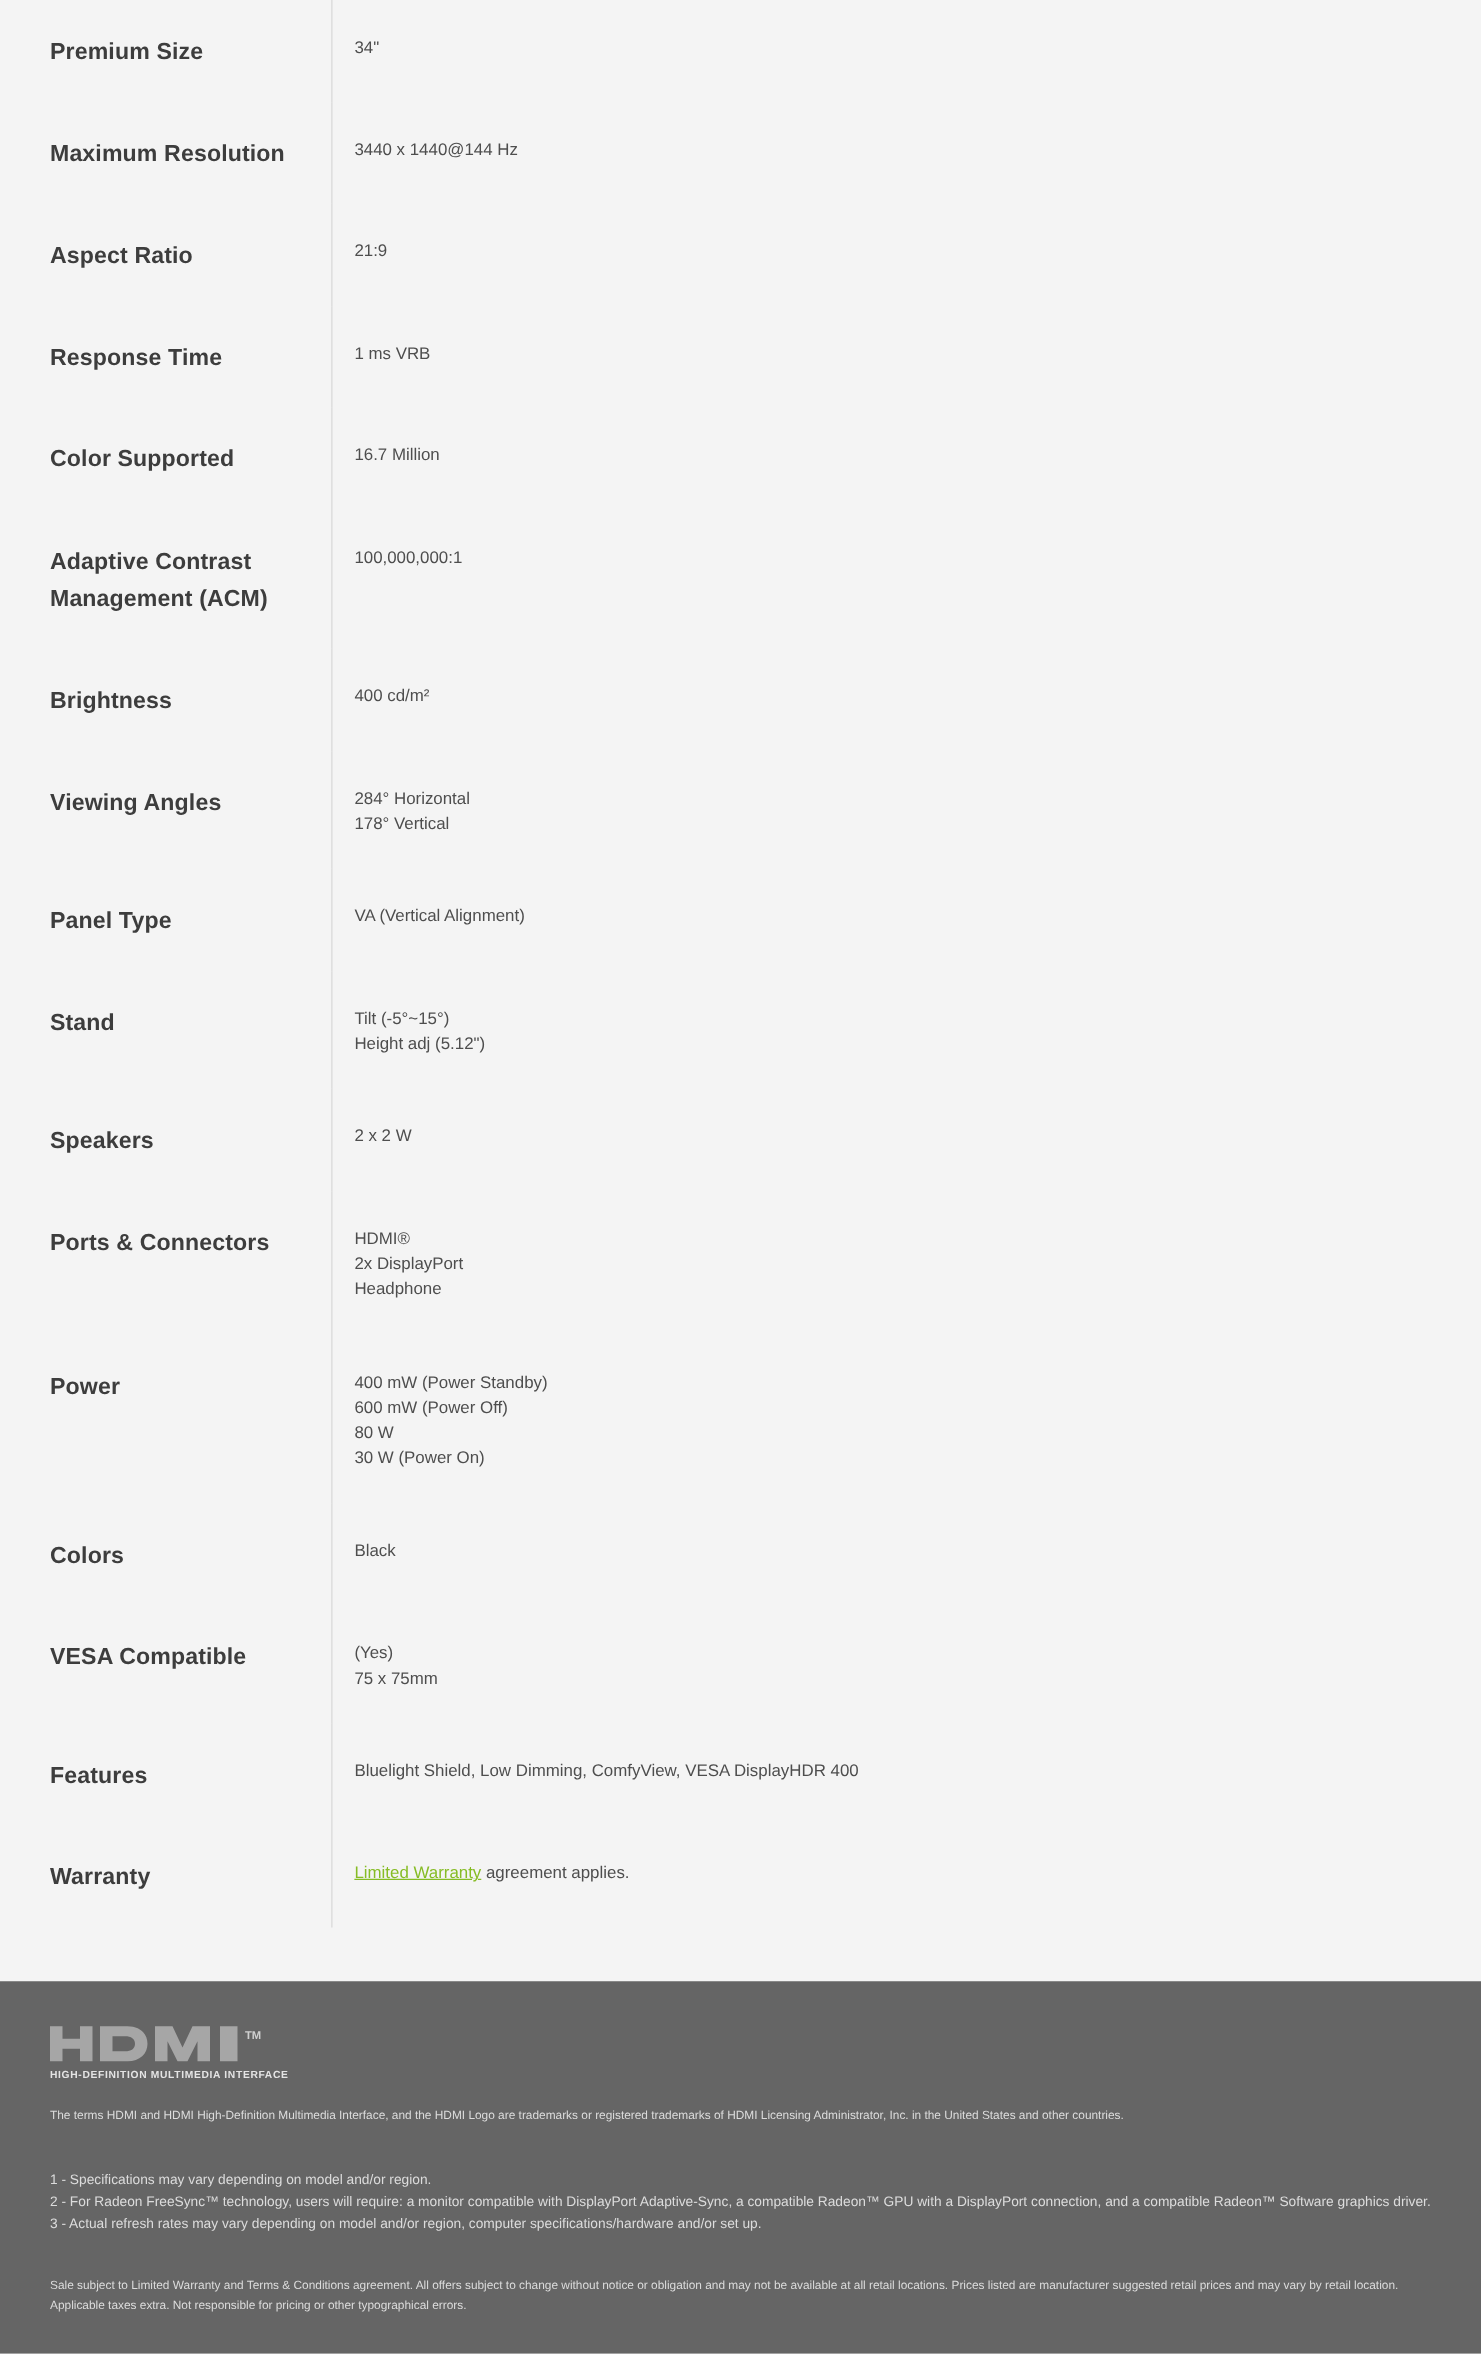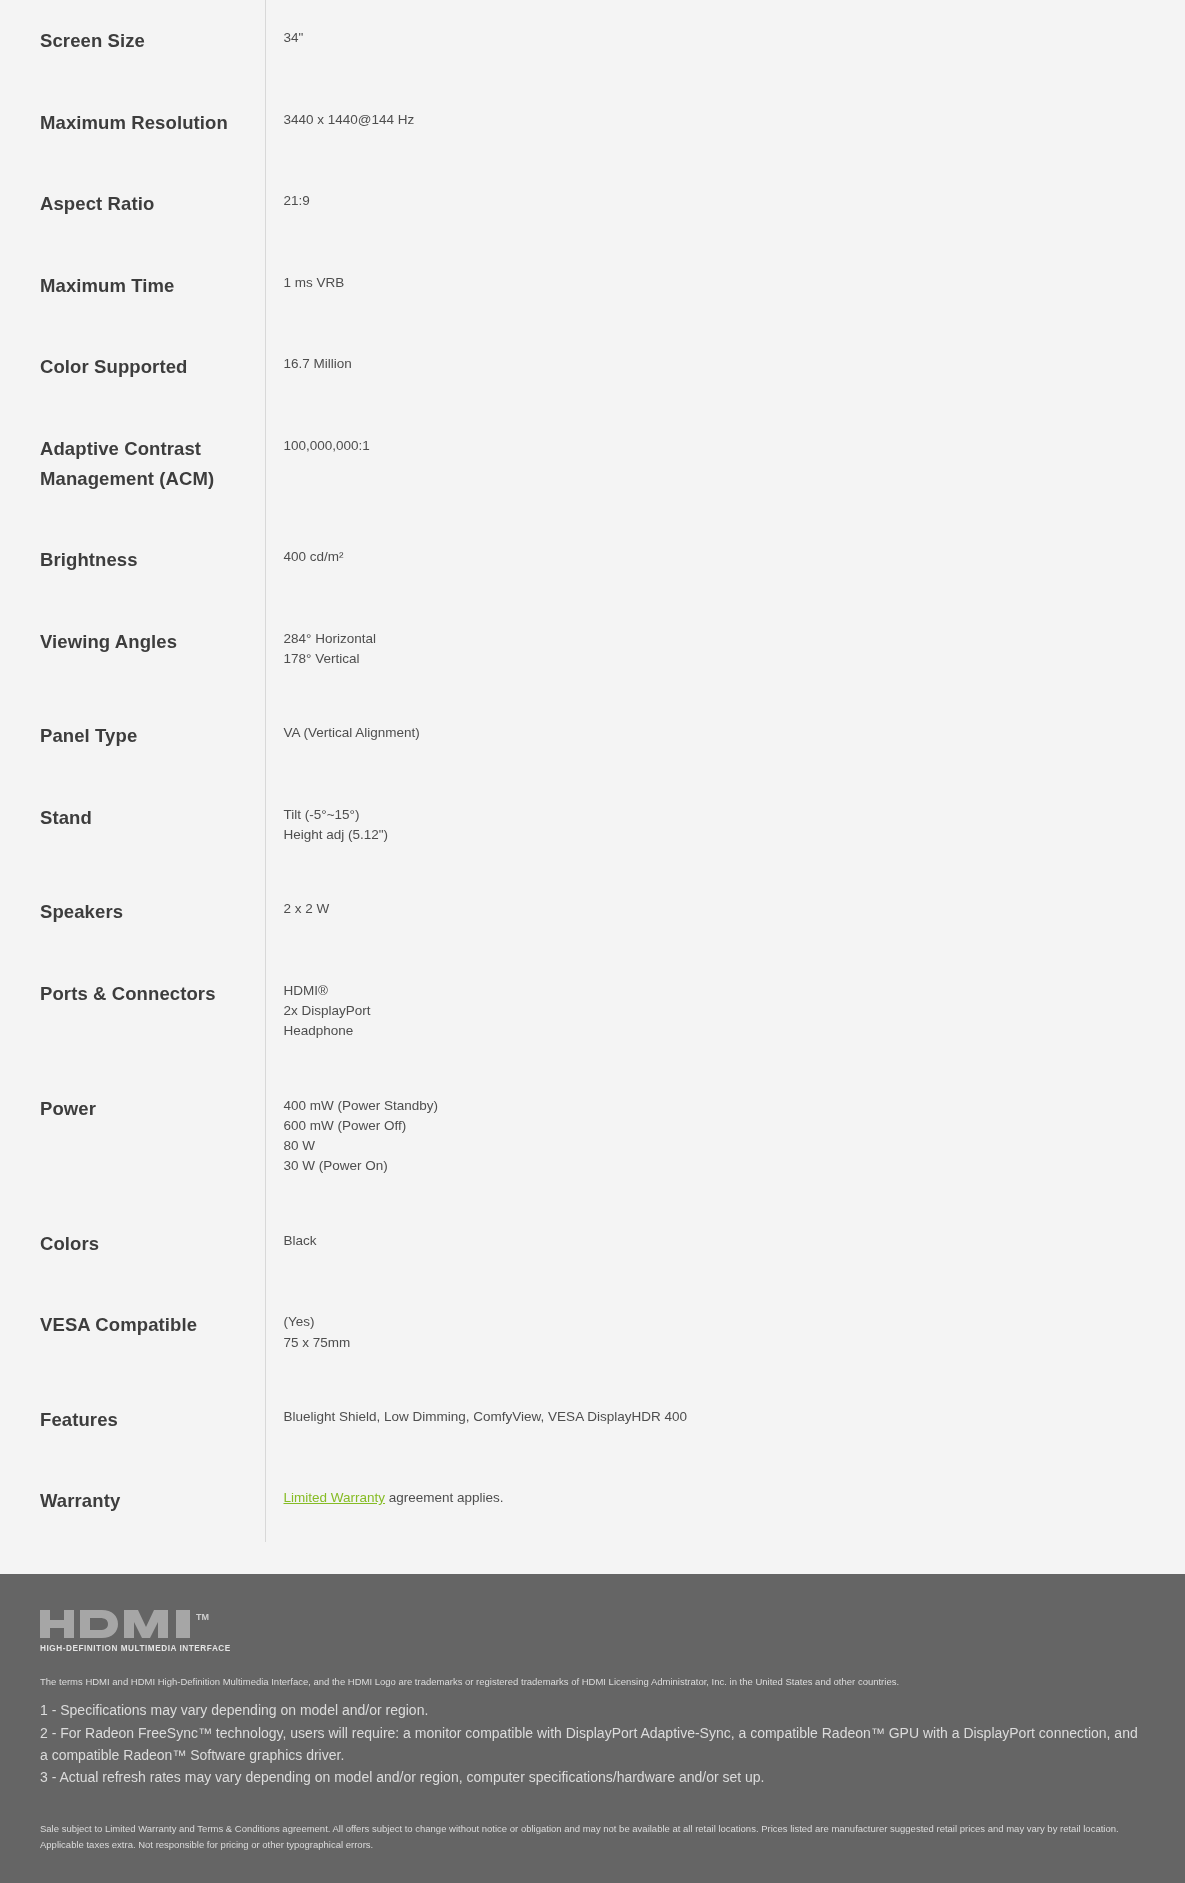--- a/index.html
+++ b/index.html
@@ -80,22 +80,22 @@
     margin-top: 2px;
     white-space: nowrap;
   }
   .hdmi-trademark-note {
     font-size: 9.5px;
     color: #dcdcdc;
     line-height: 1.5;
     margin-top: 22px;
   }
   .footnotes {
-    margin-top: 10px;
-    font-size: 14px;
+    margin-top: 36px;
+    font-size: 11px;
     color: #dcdcdc;
     line-height: 1.6;
   }
   .footnotes div {
     margin: 0;
   }
   .sale-note {
     margin-top: 32px;
     font-size: 9.5px;
     color: #dcdcdc;
@@ -103,39 +103,39 @@
     max-width: 1110px;
   }
 </style>
 </head>
 <body>
 
 <div class="spec-section">
   <table class="spec-table">
     <tbody id="spec-body">
         <tr class="spec-row">
-          <td class="spec-label">Screen Size</td>
+          <td class="spec-label">Premium Size</td>
           <td class="spec-value">
             <span class="vline">34"</span>
           </td>
         </tr>
         <tr class="spec-row">
           <td class="spec-label">Maximum Resolution</td>
           <td class="spec-value">
             <span class="vline">3440 x 1440@144 Hz</span>
           </td>
         </tr>
         <tr class="spec-row">
           <td class="spec-label">Aspect Ratio</td>
           <td class="spec-value">
             <span class="vline">21:9</span>
           </td>
         </tr>
         <tr class="spec-row">
-          <td class="spec-label">Maximum Time</td>
+          <td class="spec-label">Response Time</td>
           <td class="spec-value">
             <span class="vline">1 ms VRB</span>
           </td>
         </tr>
         <tr class="spec-row">
           <td class="spec-label">Color Supported</td>
           <td class="spec-value">
             <span class="vline">16.7 Million</span>
           </td>
         </tr>

